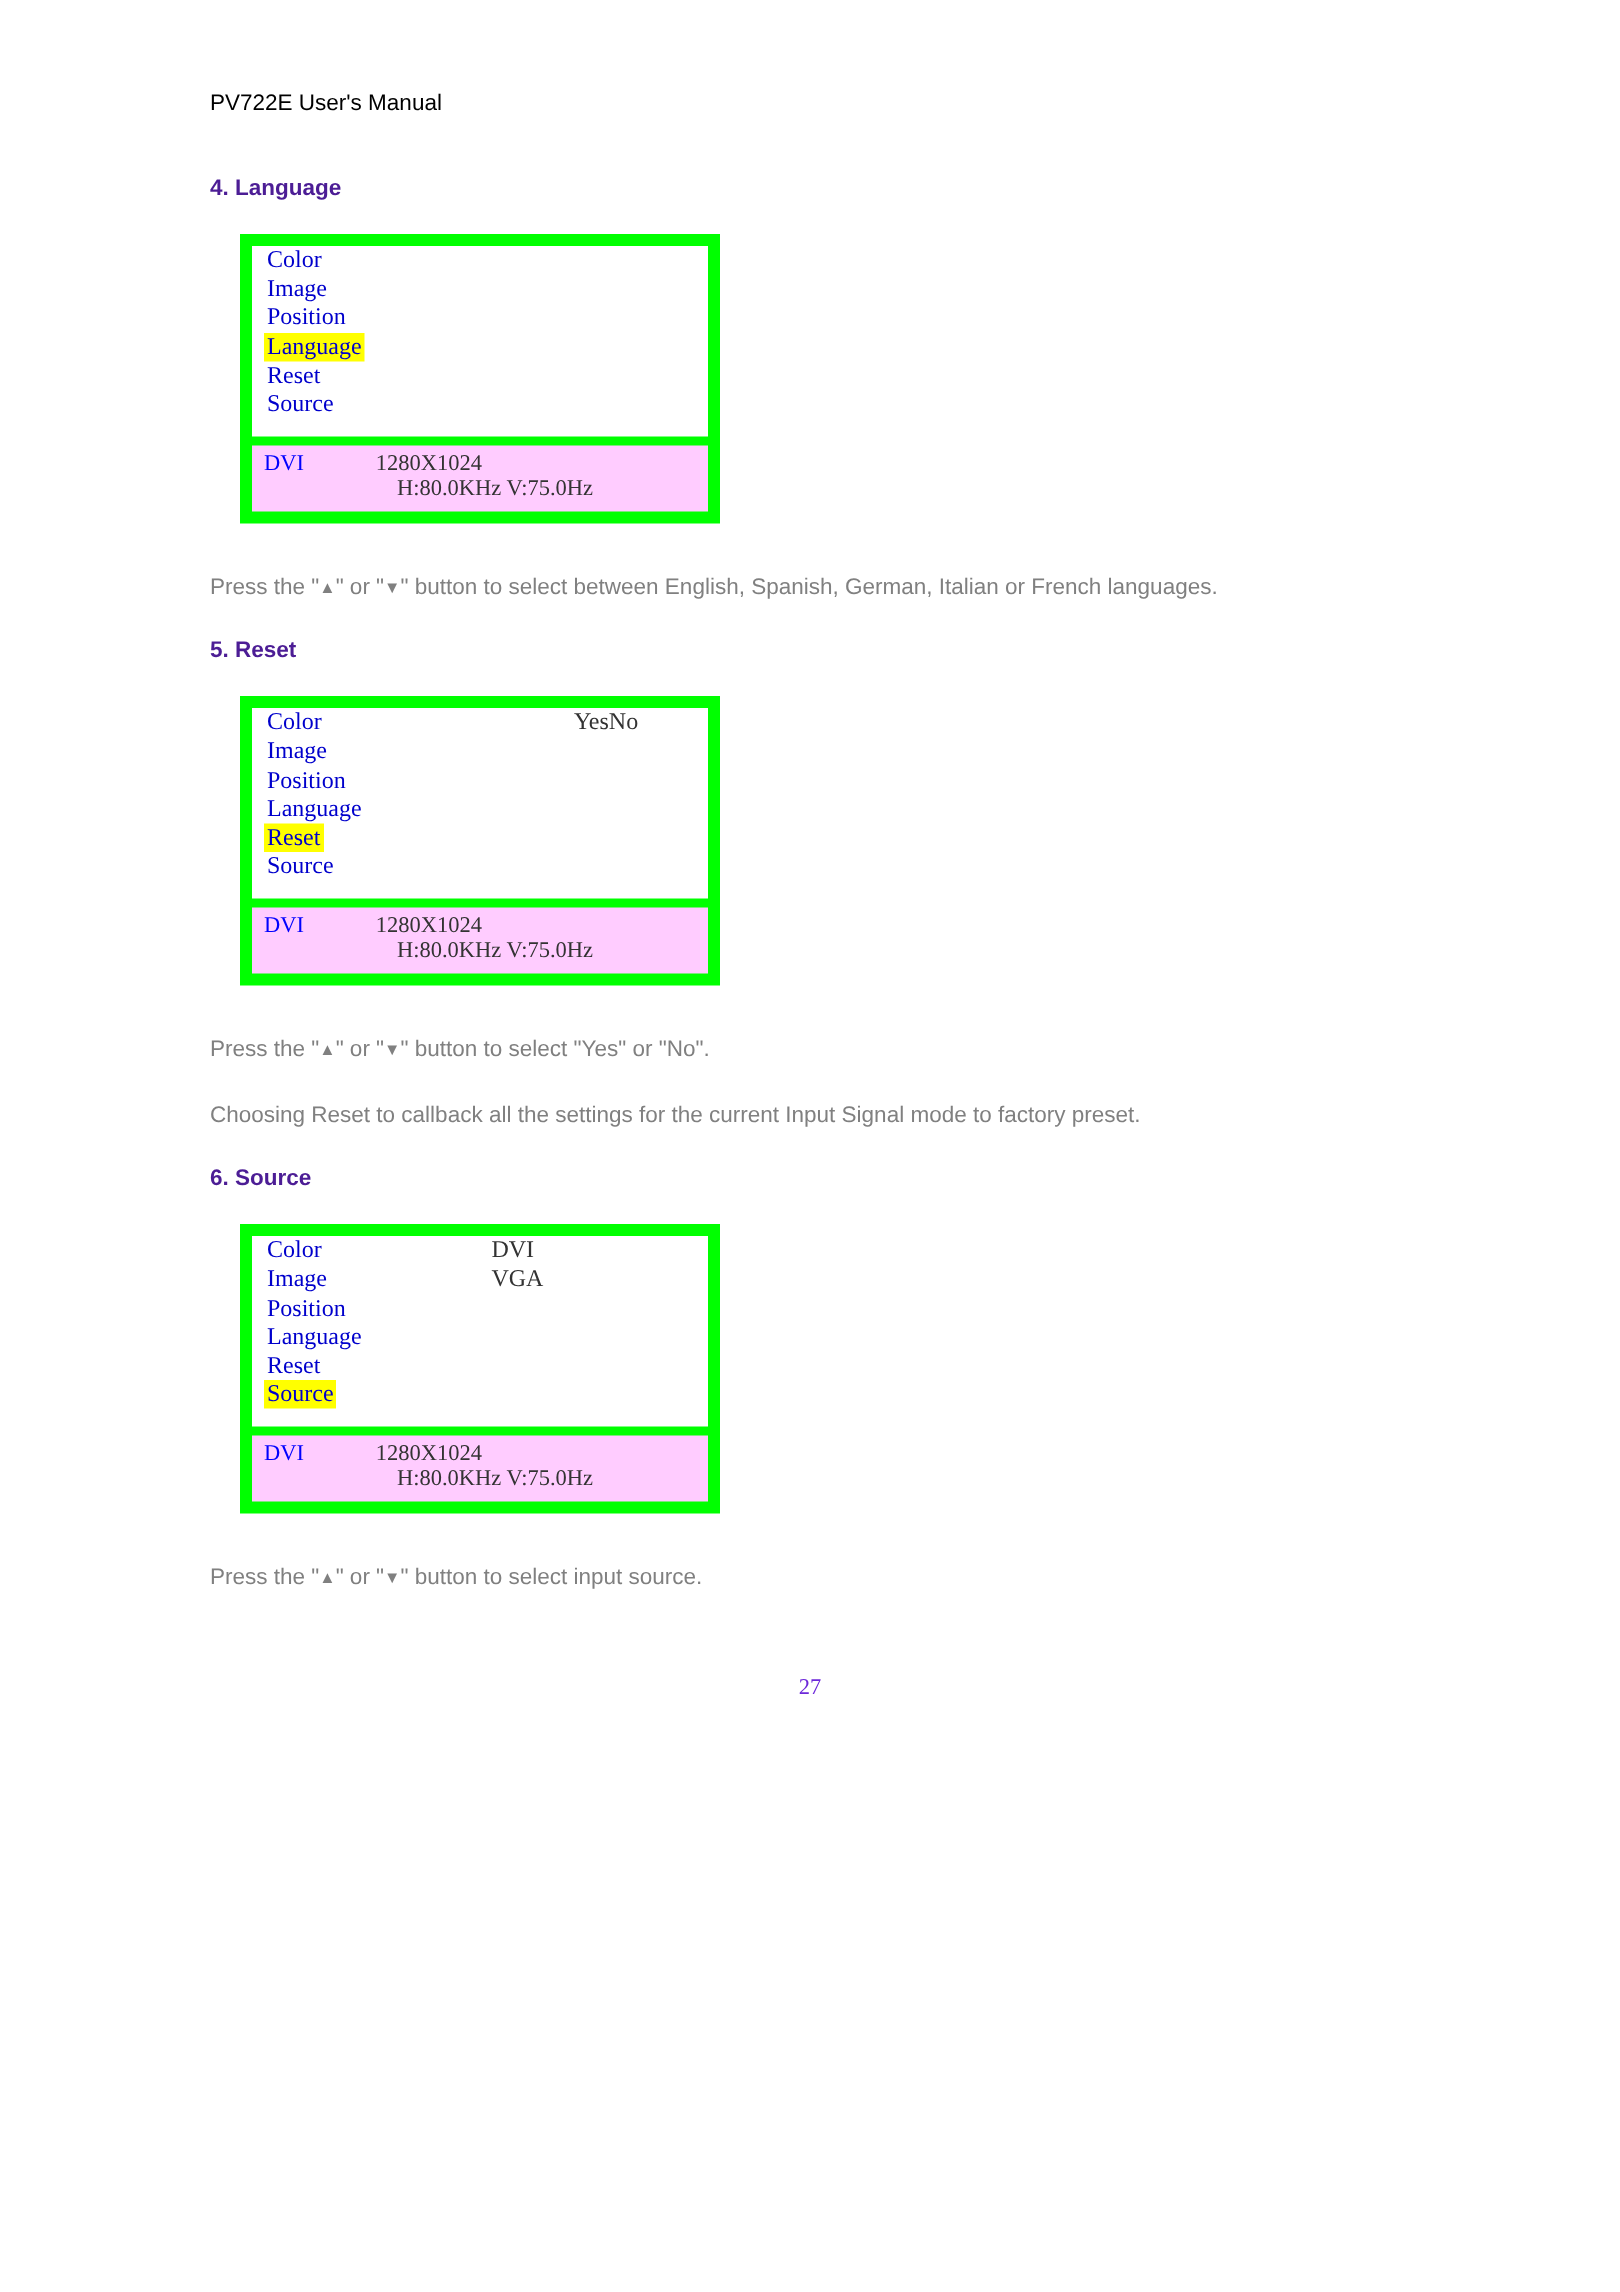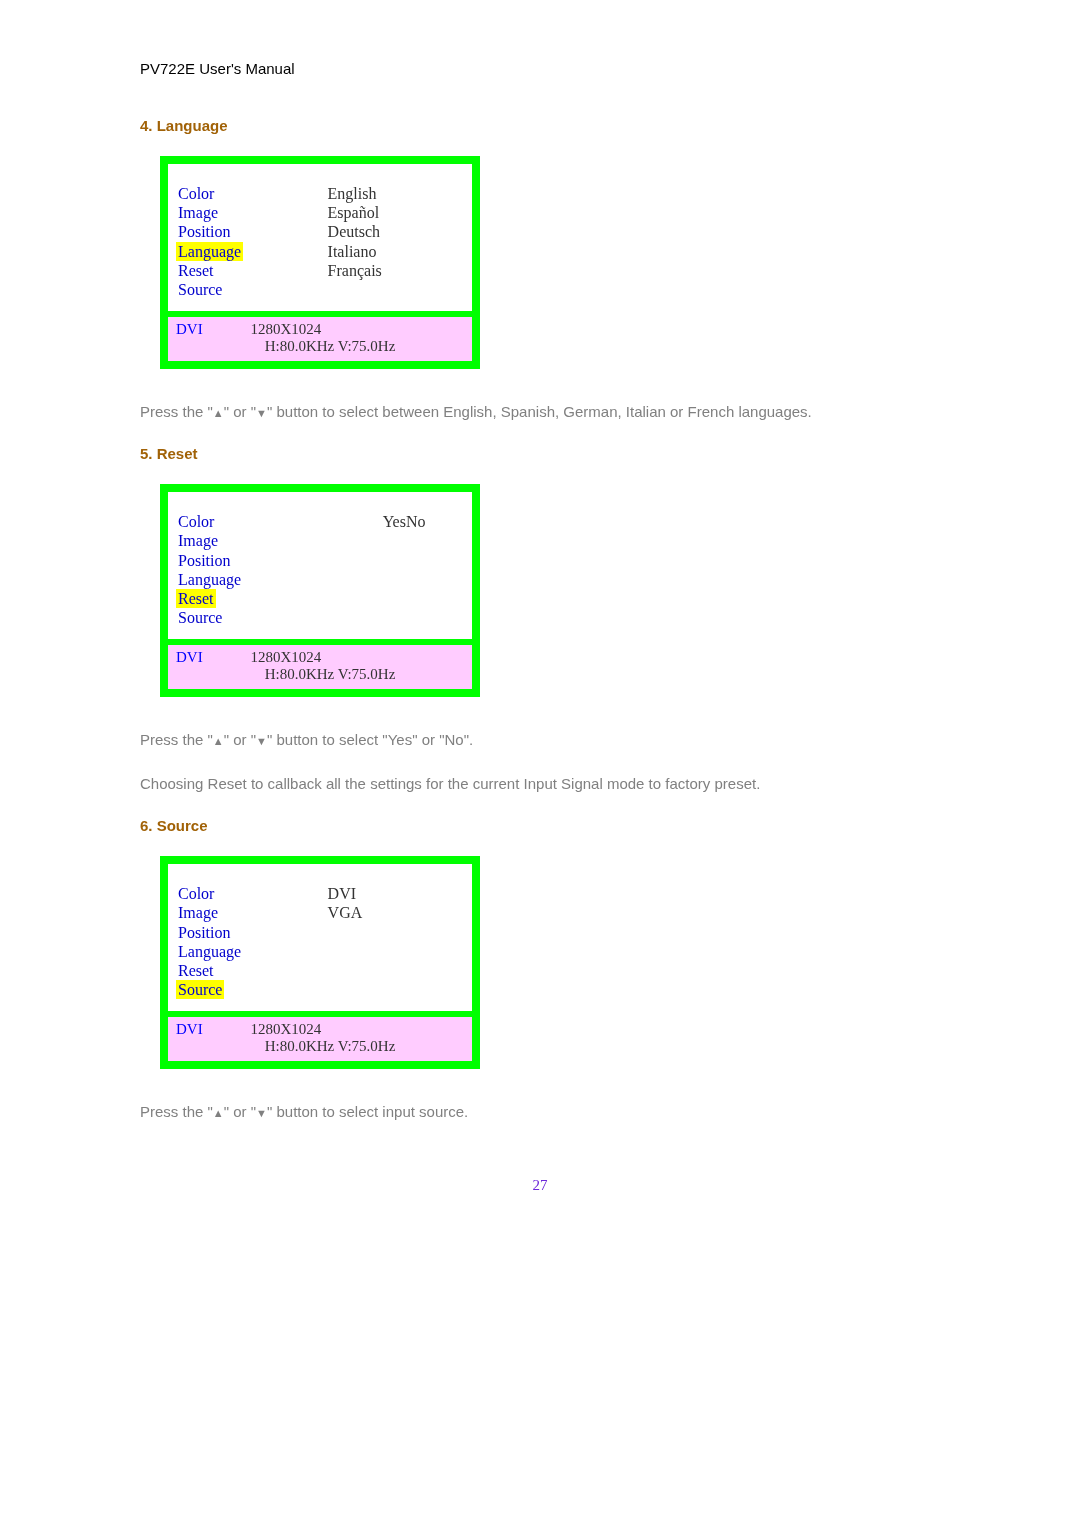--- a/index.html
+++ b/index.html
@@ -16,37 +16,37 @@
     color: #808080;
     font-size: 15px;
   }
   .header-right {
     text-align: left;
     color: #000000;
     font-size: 15px;
     margin-bottom: 40px;
   }
   .section-title {
-    color: #a16207;
+    color: #4c1d95;
     font-weight: bold;
     font-size: 15px;
     margin: 18px 0 22px 0;
   }
   .osd-box {
     width: 320px;
     background: #00ff00;
     padding: 8px;
     box-sizing: border-box;
     margin: 0 0 28px 20px;
     font-family: "Times New Roman", Times, serif;
   }
   .osd-top {
     background: #ffffff;
     display: flex;
-    padding: 20px 8px 12px 8px;
+    padding: 0 8px 12px 8px;
     gap: 40px;
   }
   .osd-menu {
     width: 45%;
     font-size: 16px;
     color: #0000cc;
     line-height: 1.2;
   }
   .osd-menu div {
     padding: 0 2px;
@@ -118,27 +118,20 @@
   <div class="osd-box">
     <div class="osd-top">
       <div class="osd-menu">
         <div>Color</div><br>
         <div>Image</div><br>
         <div>Position</div><br>
         <div class="hl">Language</div><br>
         <div>Reset</div><br>
         <div>Source</div>
       </div>
-      <div class="osd-options">
-        <div>English</div>
-        <div>Español</div>
-        <div>Deutsch</div>
-        <div>Italiano</div>
-        <div>Français</div>
-      </div>
     </div>
     <div class="osd-status">
       <span class="src">DVI</span>
       <span class="res">1280X1024</span>
       <span class="freq">H:80.0KHz  V:75.0Hz</span>
     </div>
   </div>
 
   <p class="para">
     <span>Press the "</span><span class="tri">▲</span><span>" or "</span><span class="tri">▼</span><span>" button to select between English, Spanish, German, Italian or French languages.</span>

